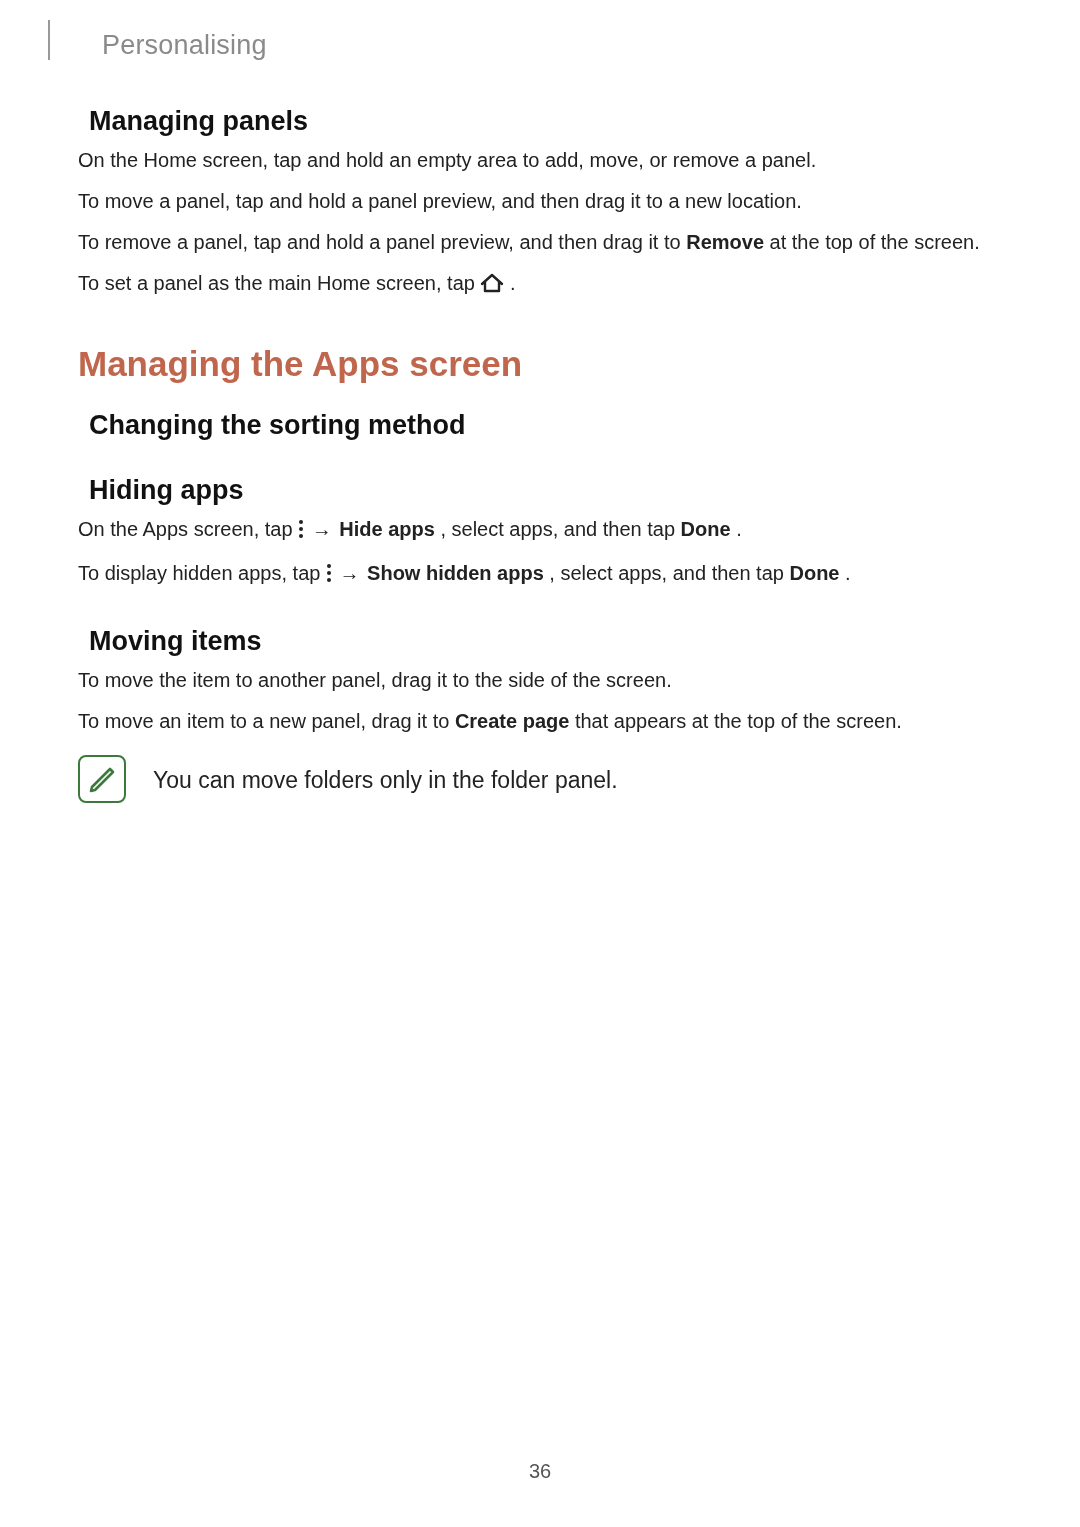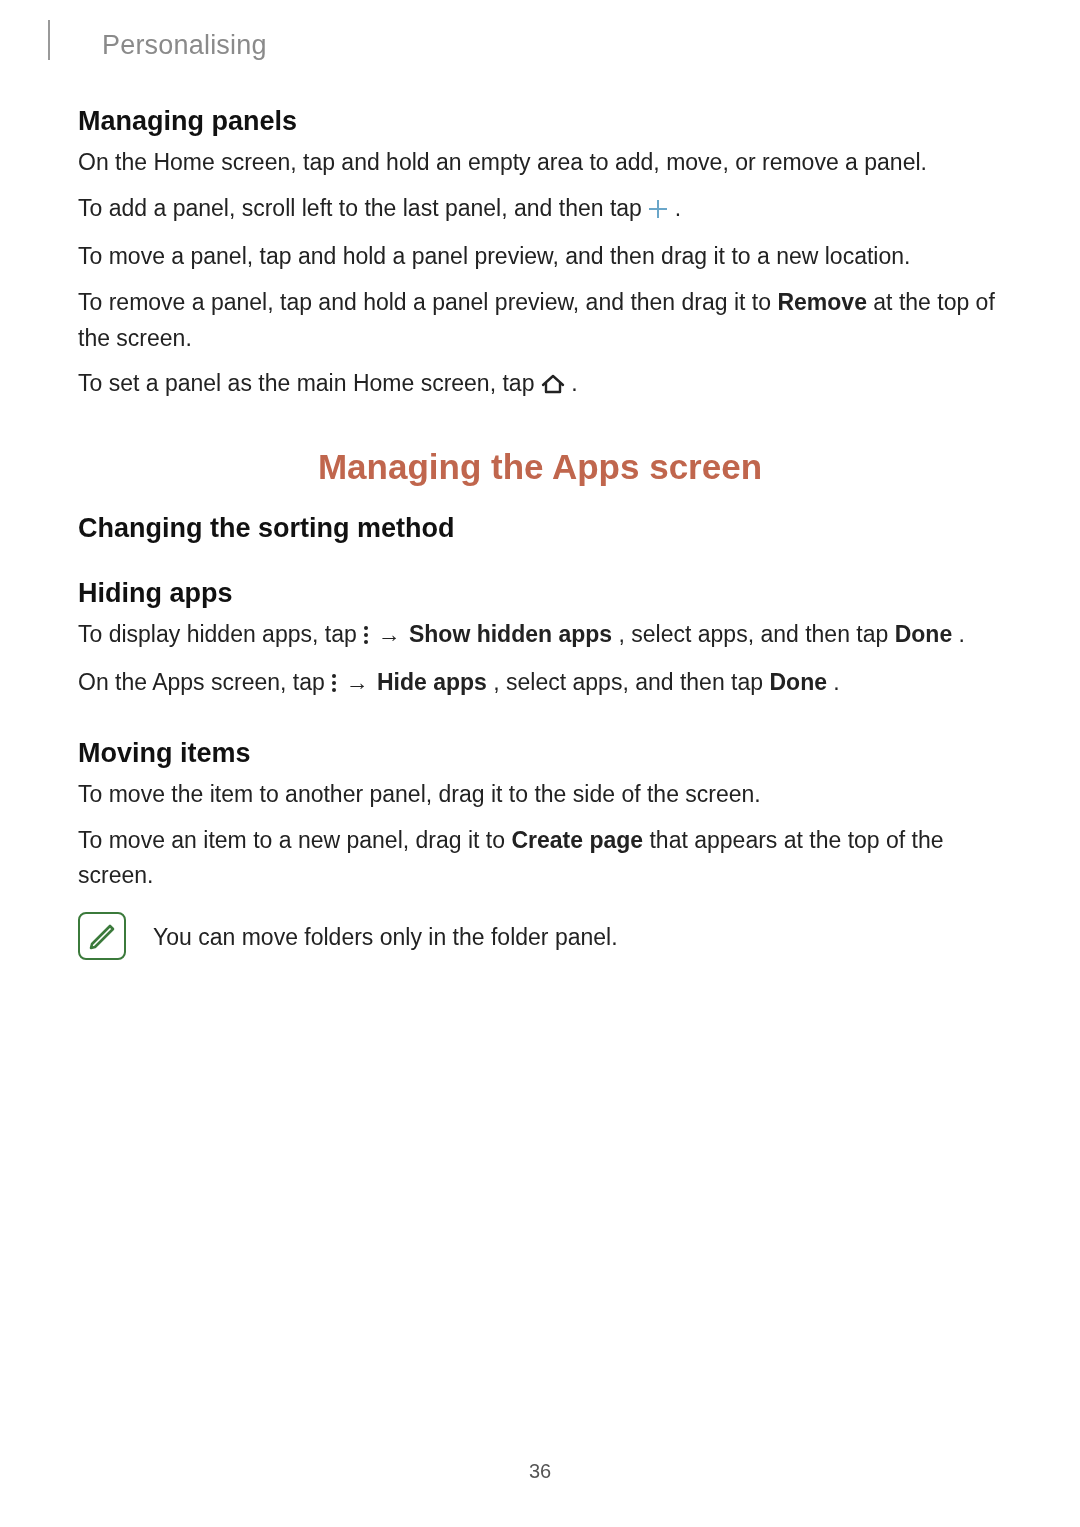--- a/index.html
+++ b/index.html
@@ -35,31 +35,30 @@
     color: #8a8a8a;
     letter-spacing: 0.2px;
   }
   .content {
     margin-top: 70px;
   }
   h3.subhead {
     font-size: 27px;
     font-weight: 700;
     color: #111;
-    margin: 26px 0 8px 0;
+    margin: 26px 0 8px 11px;
   }
   h2.section {
     font-size: 35px;
     font-weight: 700;
     color: #c0664d;
     margin: 42px 0 18px 0;
-    text-align: center;
   }
   p.body {
-    font-size: 23px;
+    font-size: 20px;
     line-height: 1.55;
     margin: 6px 0 10px 0;
     color: #222;
   }
   .bold { font-weight: 700; }
   .icon {
     display: inline-block;
     vertical-align: -3px;
   }
   .arrow {
@@ -104,30 +103,20 @@
 <div class="page">
   <div class="header-rule"></div>
   <div class="header-label">Personalising</div>
 
   <div class="content">
 
     <h3 class="subhead">Managing panels</h3>
 
     <p class="body">On the Home screen, tap and hold an empty area to add, move, or remove a panel.</p>
 
-    <p class="body">
-      <span>To add a panel, scroll left to the last panel, and then tap </span>
-      <span class="icon">
-        <svg width="20" height="20" viewBox="0 0 20 20">
-          <line x1="10" y1="1" x2="10" y2="19" stroke="#6aa6c9" stroke-width="2"></line>
-          <line x1="1" y1="10" x2="19" y2="10" stroke="#6aa6c9" stroke-width="2"></line>
-        </svg>
-      </span>
-      <span>.</span>
-    </p>
 
     <p class="body">To move a panel, tap and hold a panel preview, and then drag it to a new location.</p>
 
     <p class="body">
       <span>To remove a panel, tap and hold a panel preview, and then drag it to </span>
       <span class="bold">Remove</span>
       <span> at the top of the screen.</span>
     </p>
 
     <p class="body">
@@ -139,45 +128,45 @@
       </span>
       <span>.</span>
     </p>
 
     <h2 class="section">Managing the Apps screen</h2>
 
     <h3 class="subhead">Changing the sorting method</h3>
 
     <h3 class="subhead" style="margin-top:34px">Hiding apps</h3>
     <p class="body">
+      <span>On the Apps screen, tap </span>
+      <span class="icon">
+        <svg width="6" height="20" viewBox="0 0 6 20">
+          <circle cx="3" cy="3" r="2" fill="#222"></circle>
+          <circle cx="3" cy="10" r="2" fill="#222"></circle>
+          <circle cx="3" cy="17" r="2" fill="#222"></circle>
+        </svg>
+      </span>
+      <span class="arrow"> → </span>
+      <span class="bold">Hide apps</span>
+      <span>, select apps, and then tap </span>
+      <span class="bold">Done</span>
+      <span>.</span>
+    </p>
+    <p class="body">
       <span>To display hidden apps, tap </span>
       <span class="icon">
         <svg width="6" height="20" viewBox="0 0 6 20">
           <circle cx="3" cy="3" r="2" fill="#222"></circle>
           <circle cx="3" cy="10" r="2" fill="#222"></circle>
           <circle cx="3" cy="17" r="2" fill="#222"></circle>
         </svg>
       </span>
       <span class="arrow"> → </span>
       <span class="bold">Show hidden apps</span>
-      <span>, select apps, and then tap </span>
-      <span class="bold">Done</span>
-      <span>.</span>
-    </p>
-    <p class="body">
-      <span>On the Apps screen, tap </span>
-      <span class="icon">
-        <svg width="6" height="20" viewBox="0 0 6 20">
-          <circle cx="3" cy="3" r="2" fill="#222"></circle>
-          <circle cx="3" cy="10" r="2" fill="#222"></circle>
-          <circle cx="3" cy="17" r="2" fill="#222"></circle>
-        </svg>
-      </span>
-      <span class="arrow"> → </span>
-      <span class="bold">Hide apps</span>
       <span>, select apps, and then tap </span>
       <span class="bold">Done</span>
       <span>.</span>
     </p>
 
     <h3 class="subhead" style="margin-top:34px">Moving items</h3>
     <p class="body">To move the item to another panel, drag it to the side of the screen.</p>
     <p class="body">
       <span>To move an item to a new panel, drag it to </span>
       <span class="bold">Create page</span>

